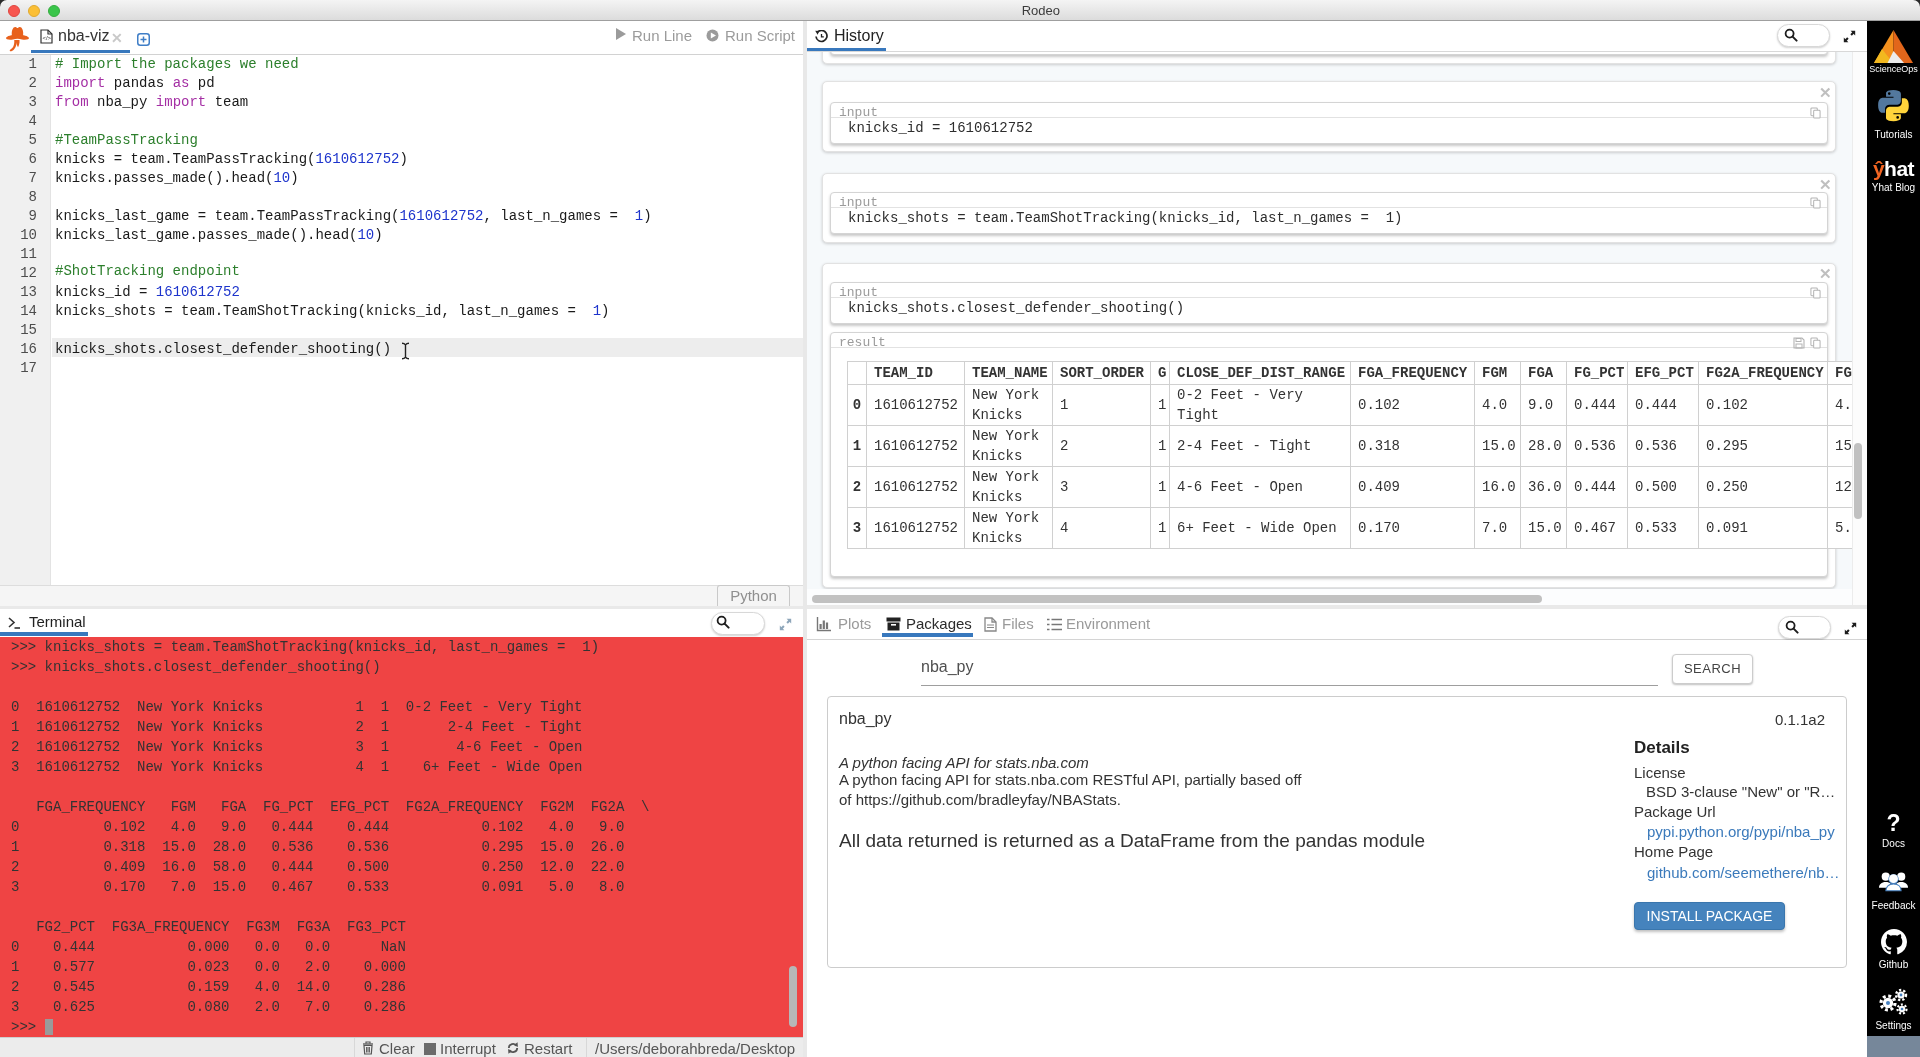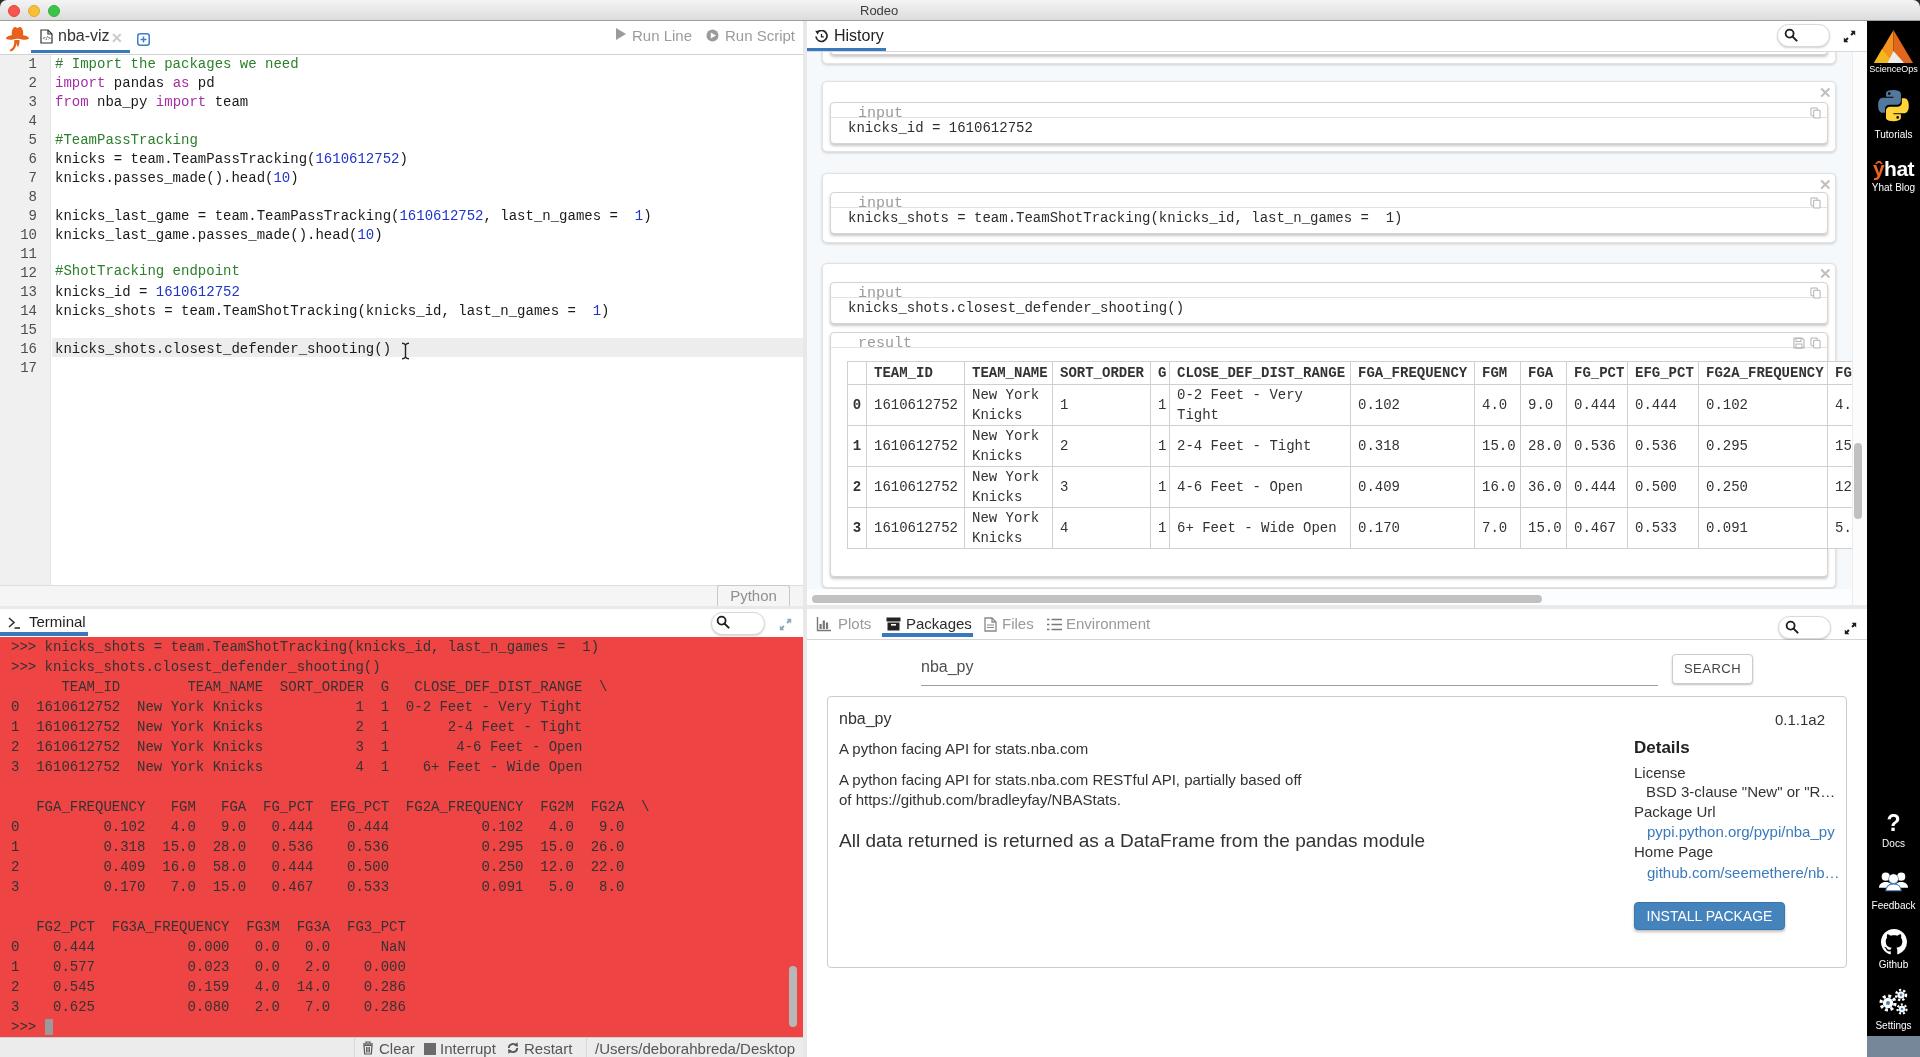--- a/index.html
+++ b/index.html
@@ -16,38 +16,38 @@
     font-family:"Liberation Mono", monospace; font-size:14px; color:#4d4d4d; }
   .tline { position:absolute; left:11px; height:20px; line-height:20px; white-space:pre;
     font-family:"Liberation Mono", monospace; font-size:14px; color:#333; }
   .pill { position:absolute; background:#fff; border:1px solid #d8d8d8; border-radius:12px;
     box-shadow:0 1px 2px rgba(0,0,0,0.18); }
   .card { position:absolute; background:#fff; border:1px solid #e2e2e2; border-radius:5px;
     box-shadow:0 1px 3px rgba(0,0,0,0.18); }
   .ibox { position:absolute; background:#fff; border:1px solid #d4d4d4; border-radius:4px;
     box-shadow:0 2px 3px rgba(0,0,0,0.22); }
   .ilabel { position:absolute; left:8px; top:2px; font-family:"Liberation Mono", monospace;
-    font-size:15px; color:#9b9b9b;margin-left:19px; }
+    font-size:13px; color:#9b9b9b; }
   .icode { position:absolute; left:17px; font-family:"Liberation Mono", monospace;
     font-size:14px; color:#2d2d2d; white-space:pre; }
   .xclose { position:absolute; color:#bfbfbf; font-size:15px; font-weight:bold; line-height:10px; }
   #rtable td { border:1px solid #d0d0d0; padding:0 0 0 7px; vertical-align:middle;
     line-height:20px; background:#fff; overflow:hidden; }
   #rtable td.ix { font-weight:bold; padding:0; text-align:center; }
   .sblabel { position:absolute; width:53px; text-align:center; color:#fff; }
 </style>
 </head>
 <body>
 
 <div class="abs" id="titlebar" style="left:0;top:0;width:1920px;height:21px;
   background:linear-gradient(#f4f4f4,#dcdcdc); border-bottom:1px solid #9f9f9f;"></div>
 <div class="abs" style="left:8px;top:5px;width:12px;height:12px;border-radius:50%;background:#f7564f;border:1px solid #df4640;"></div>
 <div class="abs" style="left:28px;top:5px;width:12px;height:12px;border-radius:50%;background:#fbbf35;border:1px solid #e0a92f;"></div>
 <div class="abs" style="left:48px;top:5px;width:12px;height:12px;border-radius:50%;background:#3ac54a;border:1px solid #35ad3f;"></div>
-<div class="abs" style="left:860px;top:0;width:200px;height:21px;line-height:21px;text-align:left;font-size:13px;color:#3c3c3c;">Rodeo</div>
+<div class="abs" style="left:860px;top:0;width:200px;height:21px;line-height:21px;text-align:right;font-size:13px;color:#3c3c3c;">Rodeo</div>
 <svg class="abs" style="left:0;top:0;" width="7" height="7">
     <path fill="#2b2b2b" d="M0 0 H7 A7 7 0 0 0 0 7 Z"></path>
   </svg>
 <svg class="abs" style="left:1913px;top:0;" width="7" height="7">
     <path fill="#2b2b2b" d="M0 0 H7 V7 A7 7 0 0 0 0 0 Z"></path>
   </svg>
 
 <div class="abs" id="tabbar" style="left:0;top:21px;width:803px;height:34px;background:#fff;border-bottom:1px solid #d2d2d2;"></div>
 <div class="abs" id="rodeo-logo" style="left:5px;top:24px;">
   <svg width="25" height="30" viewBox="0 0 50 60">
@@ -151,21 +151,20 @@
   </svg></div>
 <div class="abs" id="expand1" style="left:779px;top:617px;"><svg width="13" height="13" viewBox="0 0 13 13">
     <path d="M4.9 8.1 L1.8 11.2 M8.1 4.9 L11.2 1.8" stroke="#8ea6ba" stroke-width="2.1"></path>
     <path d="M0.8 7.6 V12.2 H5.4 Z" fill="#8ea6ba"></path>
     <path d="M7.6 0.8 H12.2 V5.4 Z" fill="#8ea6ba"></path>
   </svg></div>
 
 <div class="abs" id="term" style="left:0;top:637px;width:803px;height:400px;background:#ef4444;overflow:hidden;">
   <div class="tline" style="top:0px;">&gt;&gt;&gt; knicks_shots = team.TeamShotTracking(knicks_id, last_n_games =  1)</div>
   <div class="tline" style="top:20px;">&gt;&gt;&gt; knicks_shots.closest_defender_shooting()</div>
-  <div class="tline" style="top:40px;">      TEAM_ID        TEAM_NAME  SORT_ORDER  G   CLOSE_DEF_DIST_RANGE  \</div>
   <div class="tline" style="top:60px;">0  1610612752  New York Knicks           1  1  0-2 Feet - Very Tight</div>
   <div class="tline" style="top:80px;">1  1610612752  New York Knicks           2  1       2-4 Feet - Tight</div>
   <div class="tline" style="top:100px;">2  1610612752  New York Knicks           3  1        4-6 Feet - Open</div>
   <div class="tline" style="top:120px;">3  1610612752  New York Knicks           4  1    6+ Feet - Wide Open</div>
   <div class="tline" style="top:160px;">   FGA_FREQUENCY   FGM   FGA  FG_PCT  EFG_PCT  FG2A_FREQUENCY  FG2M  FG2A  \</div>
   <div class="tline" style="top:180px;">0          0.102   4.0   9.0   0.444    0.444           0.102   4.0   9.0</div>
   <div class="tline" style="top:200px;">1          0.318  15.0  28.0   0.536    0.536           0.295  15.0  26.0</div>
   <div class="tline" style="top:220px;">2          0.409  16.0  58.0   0.444    0.500           0.250  12.0  22.0</div>
   <div class="tline" style="top:240px;">3          0.170   7.0  15.0   0.467    0.533           0.091   5.0   8.0</div>
   <div class="tline" style="top:280px;">   FG2_PCT  FG3A_FREQUENCY  FG3M  FG3A  FG3_PCT</div>
@@ -430,21 +429,21 @@
 
 <div class="abs" id="pkgbody" style="left:807px;top:640px;width:1060px;height:417px;background:#fff;">
   <div class="abs" style="left:114px;top:18px;font-size:16px;color:#4f4f4f;">nba_py</div>
   <div class="abs" style="left:114px;top:45px;width:737px;height:1px;background:#9e9e9e;"></div>
   <div class="abs" style="left:865px;top:14px;width:81px;height:30px;background:#fff;border:1px solid #ccc;
     border-radius:4px;box-shadow:0 1px 2px rgba(0,0,0,0.25);text-align:center;line-height:28px;
     font-size:13px;color:#444;letter-spacing:0.5px;">SEARCH</div>
   <div class="abs" style="left:20px;top:56px;width:1020px;height:272px;background:#fff;border:1px solid #ccc;border-radius:4px;">
     <div class="abs" style="left:11px;top:13px;font-size:16px;color:#333;">nba_py</div>
     <div class="abs" style="right:21px;top:14px;font-size:15px;color:#333;">0.1.1a2</div>
-    <div class="abs" style="left:11px;top:43px;font-size:15px;color:#333;">A python facing API for stats.nba.com</div>
+    <div class="abs" style="left:11px;top:57px;font-size:15px;font-style:italic;color:#333;">A python facing API for stats.nba.com</div>
     <div class="abs" style="left:11px;top:73px;font-size:15px;color:#333;line-height:20px;">A python facing API for stats.nba.com RESTful API, partially based off<br>of https://github.com/bradleyfay/NBAStats.</div>
     <div class="abs" style="left:11px;top:133px;font-size:19px;color:#333;">All data returned is returned as a DataFrame from the pandas module</div>
     <div class="abs" style="left:806px;top:41px;font-size:17px;font-weight:bold;color:#222;">Details</div>
     <div class="abs" style="left:806px;top:67px;font-size:15px;color:#333;">License</div>
     <div class="abs" style="left:818px;top:86px;font-size:15px;color:#333;white-space:nowrap;">BSD 3-clause "New" or "R…</div>
     <div class="abs" style="left:806px;top:106px;font-size:15px;color:#333;">Package Url</div>
     <div class="abs" style="left:819px;top:126px;font-size:15px;color:#3b7abb;">pypi.python.org/pypi/nba_py</div>
     <div class="abs" style="left:806px;top:146px;font-size:15px;color:#333;">Home Page</div>
     <div class="abs" style="left:819px;top:167px;font-size:15px;color:#3b7abb;">github.com/seemethere/nb…</div>
     <div class="abs" style="left:806px;top:205px;width:151px;height:28px;background:#4583bd;border:1px solid #3a76ad;

